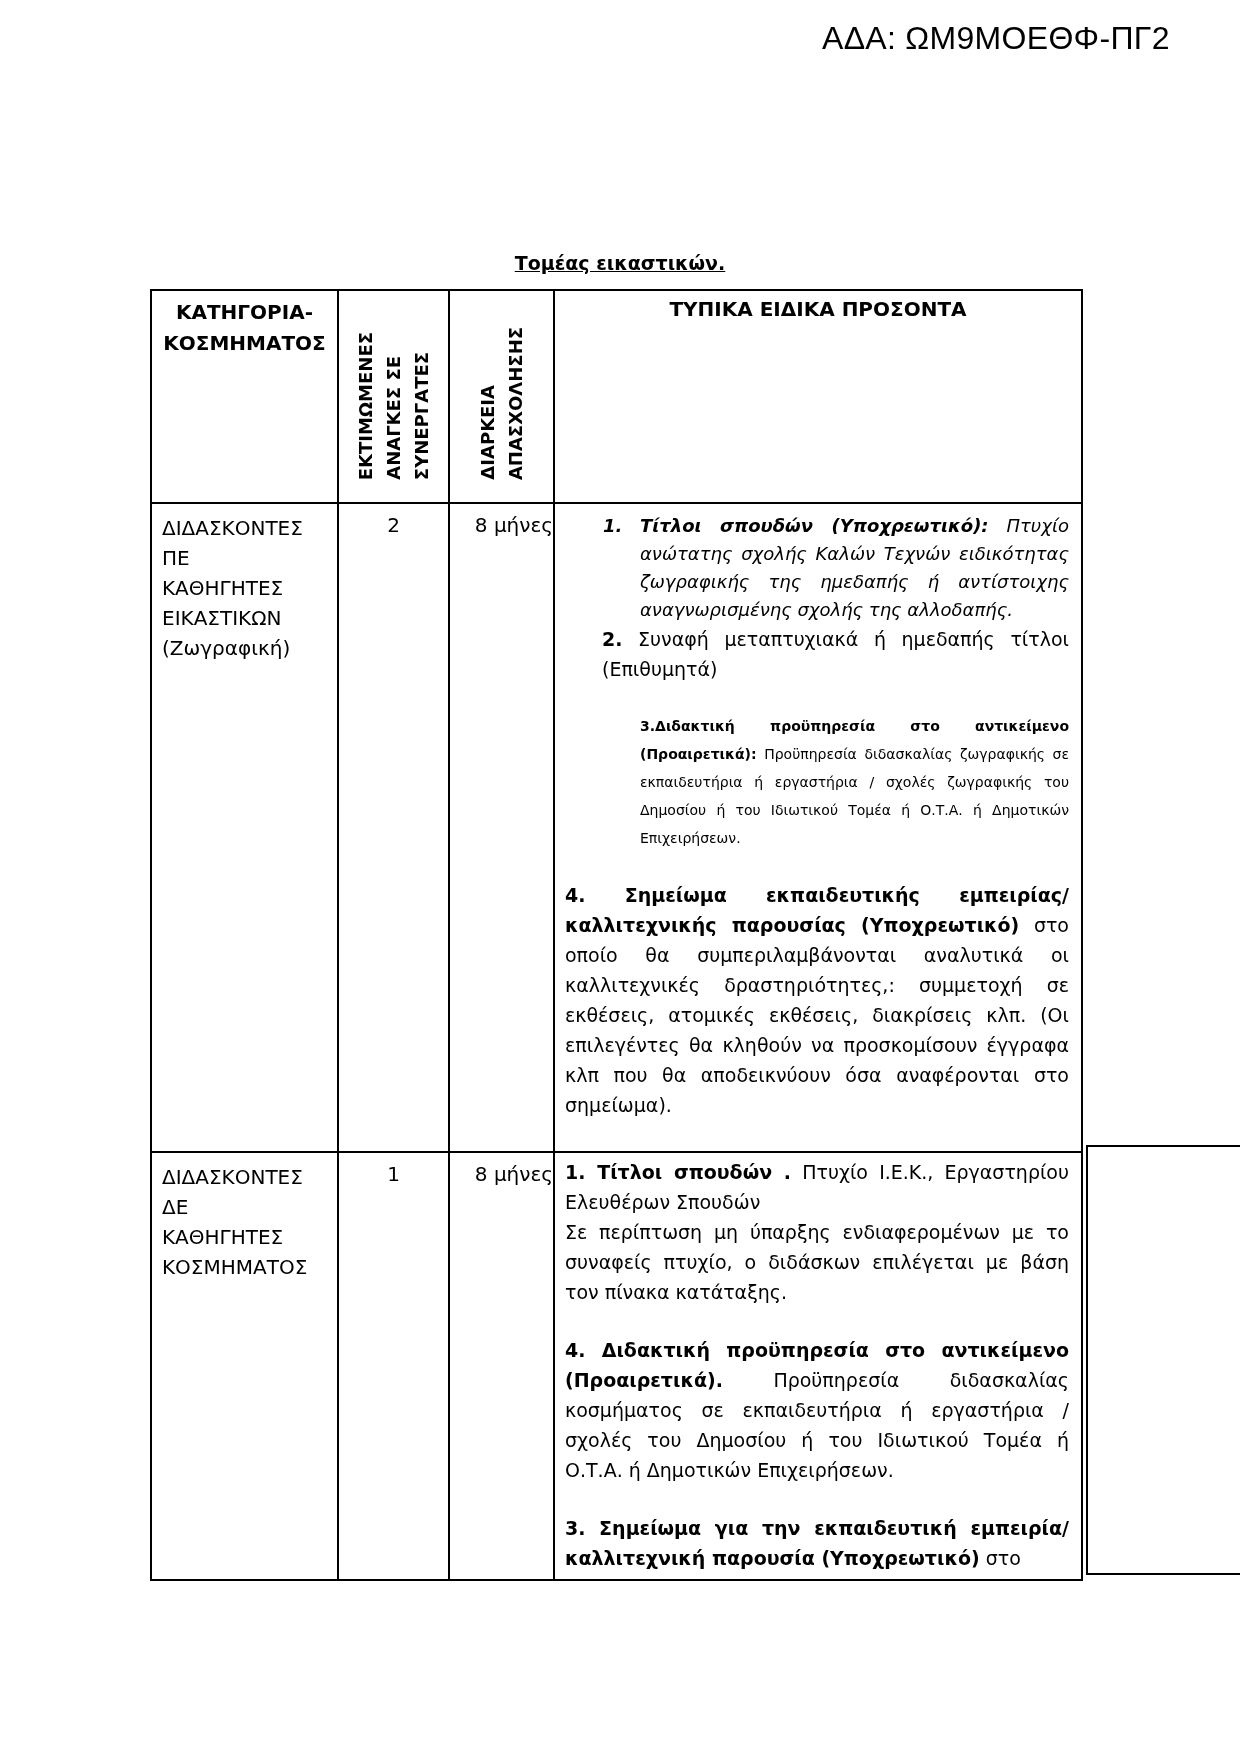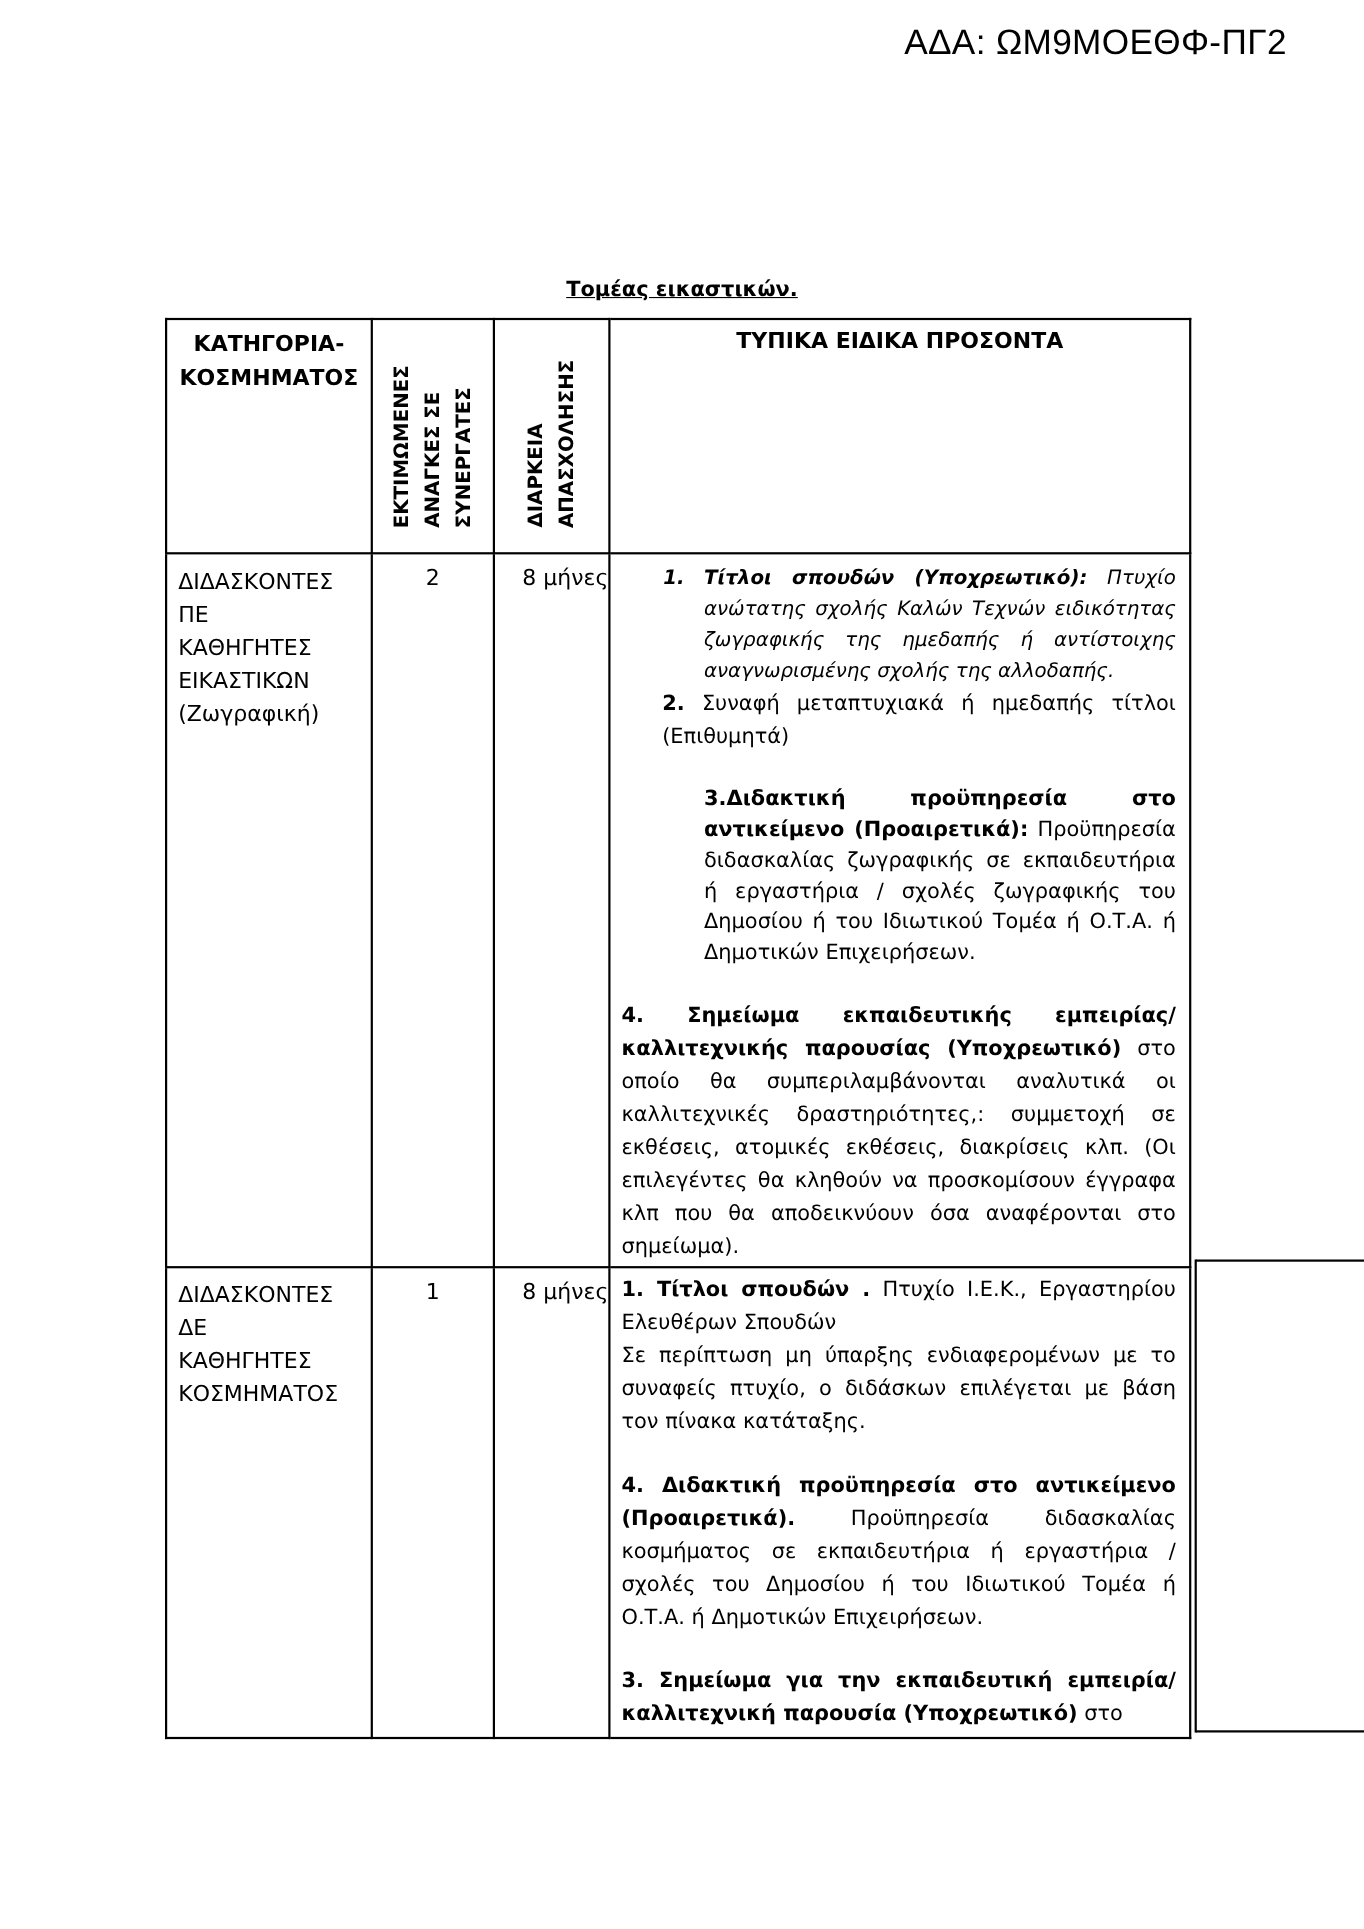--- a/index.html
+++ b/index.html
@@ -21,21 +21,21 @@
            line-height: 26px; white-space: nowrap; }
   .h-qual { text-align: center; padding-top: 6px !important; }
   .col1 { width: 185px; } .col2 { width: 111px; } .col3 { width: 105px; } .col4 { width: 528px; }
   .cat { font-size: 20px; line-height: 30px; padding: 9px 10px 0 10px !important; }
   .num { text-align: center; font-size: 20px; padding-top: 9px !important; }
   .dur { text-align: right; font-size: 20px; padding-top: 9px !important; }
   .qual { font-size: 19px; line-height: 30px; padding: 8px 12px 0 10px !important; text-align: justify; }
   .qual p { margin: 0; text-align: justify; }
   .q-ind1 { padding-left: 37px; text-indent: -37px; font-size: 18px; line-height: 28px; font-style: italic; }
   .q-ind1 .lead { display: inline-block; width: 37px; text-indent: 0; }
-  .q-ind2 { padding-left: 60px; font-size: 19px; line-height: 28px; }
+  .q-ind2 { padding-left: 60px; font-size: 14px; line-height: 28px; }
   .q2 { padding-left: 37px; }
   .gap { height: 28px; }
   b { font-weight: bold; }
   .stub-h1 { position: absolute; left: 1087px; top: 1145px; width: 153px; height: 2px; background: #000; }
   .stub-v { position: absolute; left: 1086px; top: 1145px; width: 2px; height: 430px; background: #000; }
   .stub-h2 { position: absolute; left: 1087px; top: 1573px; width: 153px; height: 2px; background: #000; }
 </style>
 </head>
 <body>
 

